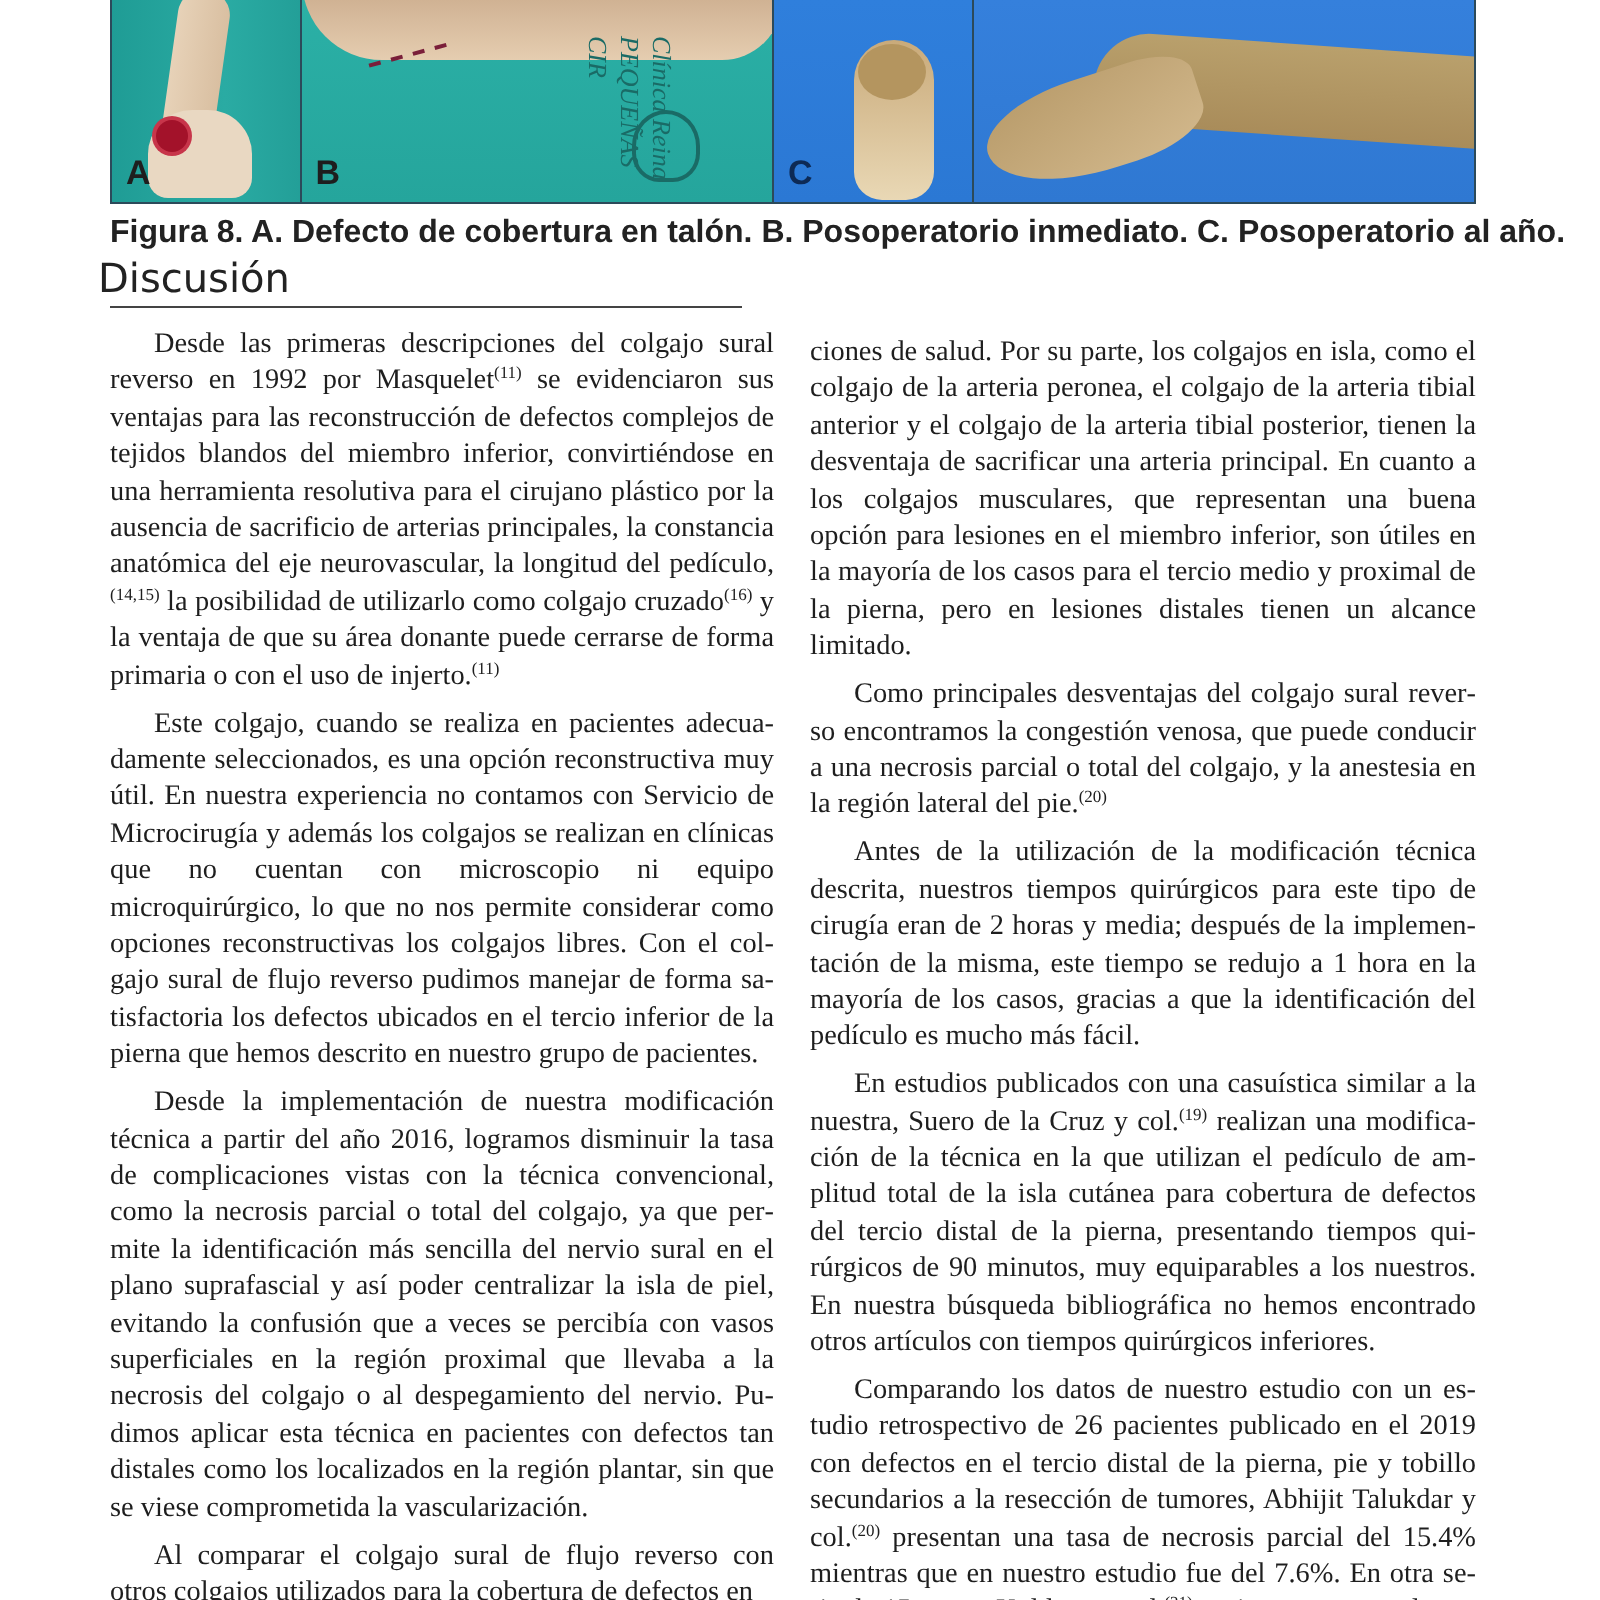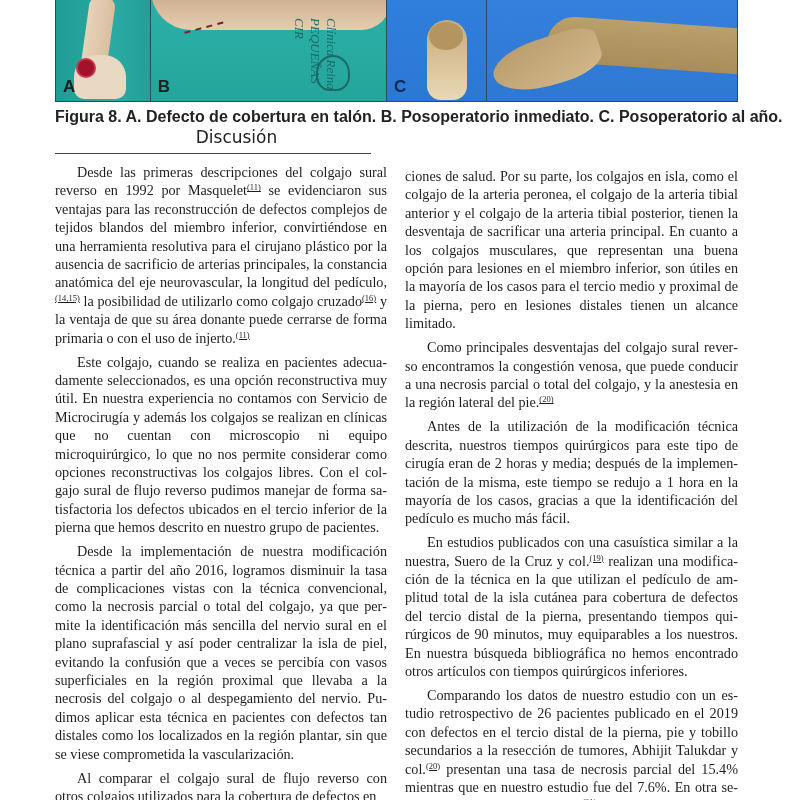--- a/index.html
+++ b/index.html
@@ -24,29 +24,29 @@
     .pC { width: 100px; background: linear-gradient(180deg, #2f7fdc 0%, #2b78d4 100%); }
     .pC .foot { position: absolute; left: 40px; top: 20px; width: 40px; height: 80px; background: linear-gradient(180deg,#c9aa7a,#e9d8b5); border-radius: 20px 20px 14px 14px; }
     .pC .heelpad { position: absolute; left: 42px; top: 22px; width: 34px; height: 28px; background: #b4955f; border-radius: 50%; }
 
     .pD { width: 251px; background: linear-gradient(180deg, #3580dc 0%, #2f78d2 100%); }
     .pD .lower-leg { position: absolute; left: 60px; top: 22px; width: 200px; height: 46px; background: linear-gradient(180deg,#b9a06c,#a98c5a); border-radius: 30px 0 0 20px; transform: rotate(4deg); }
     .pD .footshape { position: absolute; left: 5px; top: 38px; width: 110px; height: 48px; background: linear-gradient(160deg,#b89b6a,#d2b88c); border-radius: 50% 30% 40% 60%; transform: rotate(-18deg); }
 
     .caption { position: absolute; left: 55px; top: 108px; font-family: "Liberation Sans", sans-serif; font-weight: bold; font-size: 16px; color: #222; white-space: nowrap; }
 
-    .heading { position: absolute; left: 71px; top: 127px; width: 331px; text-align: center; font-family: "DejaVu Sans", sans-serif; font-size: 17px; color: #222; }
+    .heading { position: absolute; left: 49px; top: 127px; width: 331px; text-align: left; font-family: "DejaVu Sans", sans-serif; font-size: 20px; color: #222; }
     .rule { position: absolute; left: 55px; top: 153px; width: 316px; height: 1px; background: #444; }
 
     .col { position: absolute; font-size: 14.2px; line-height: 18.4px; text-align: justify; hyphens: manual; }
     .col-left { left: 55px; top: 163px; width: 332px; }
     .col-right { left: 405px; top: 126px; width: 333px; }
     .col p { margin: 0 0 5.5px 0; text-indent: 22px; }
     .col p.cont { text-indent: 0; margin-top: 41px; }
-    sup { font-size: 8.5px; line-height: 0; vertical-align: 5px; text-decoration: underline; }
+    sup { font-size: 8.5px; line-height: 0; vertical-align: 5px; }
   </style>
 </head>
 <body>
 
 <div class="figure">
   <div class="panel pA">
     <div class="leg"></div>
     <div class="heel"></div>
     <div class="wound"></div>
     <span class="panel-label">A</span>

